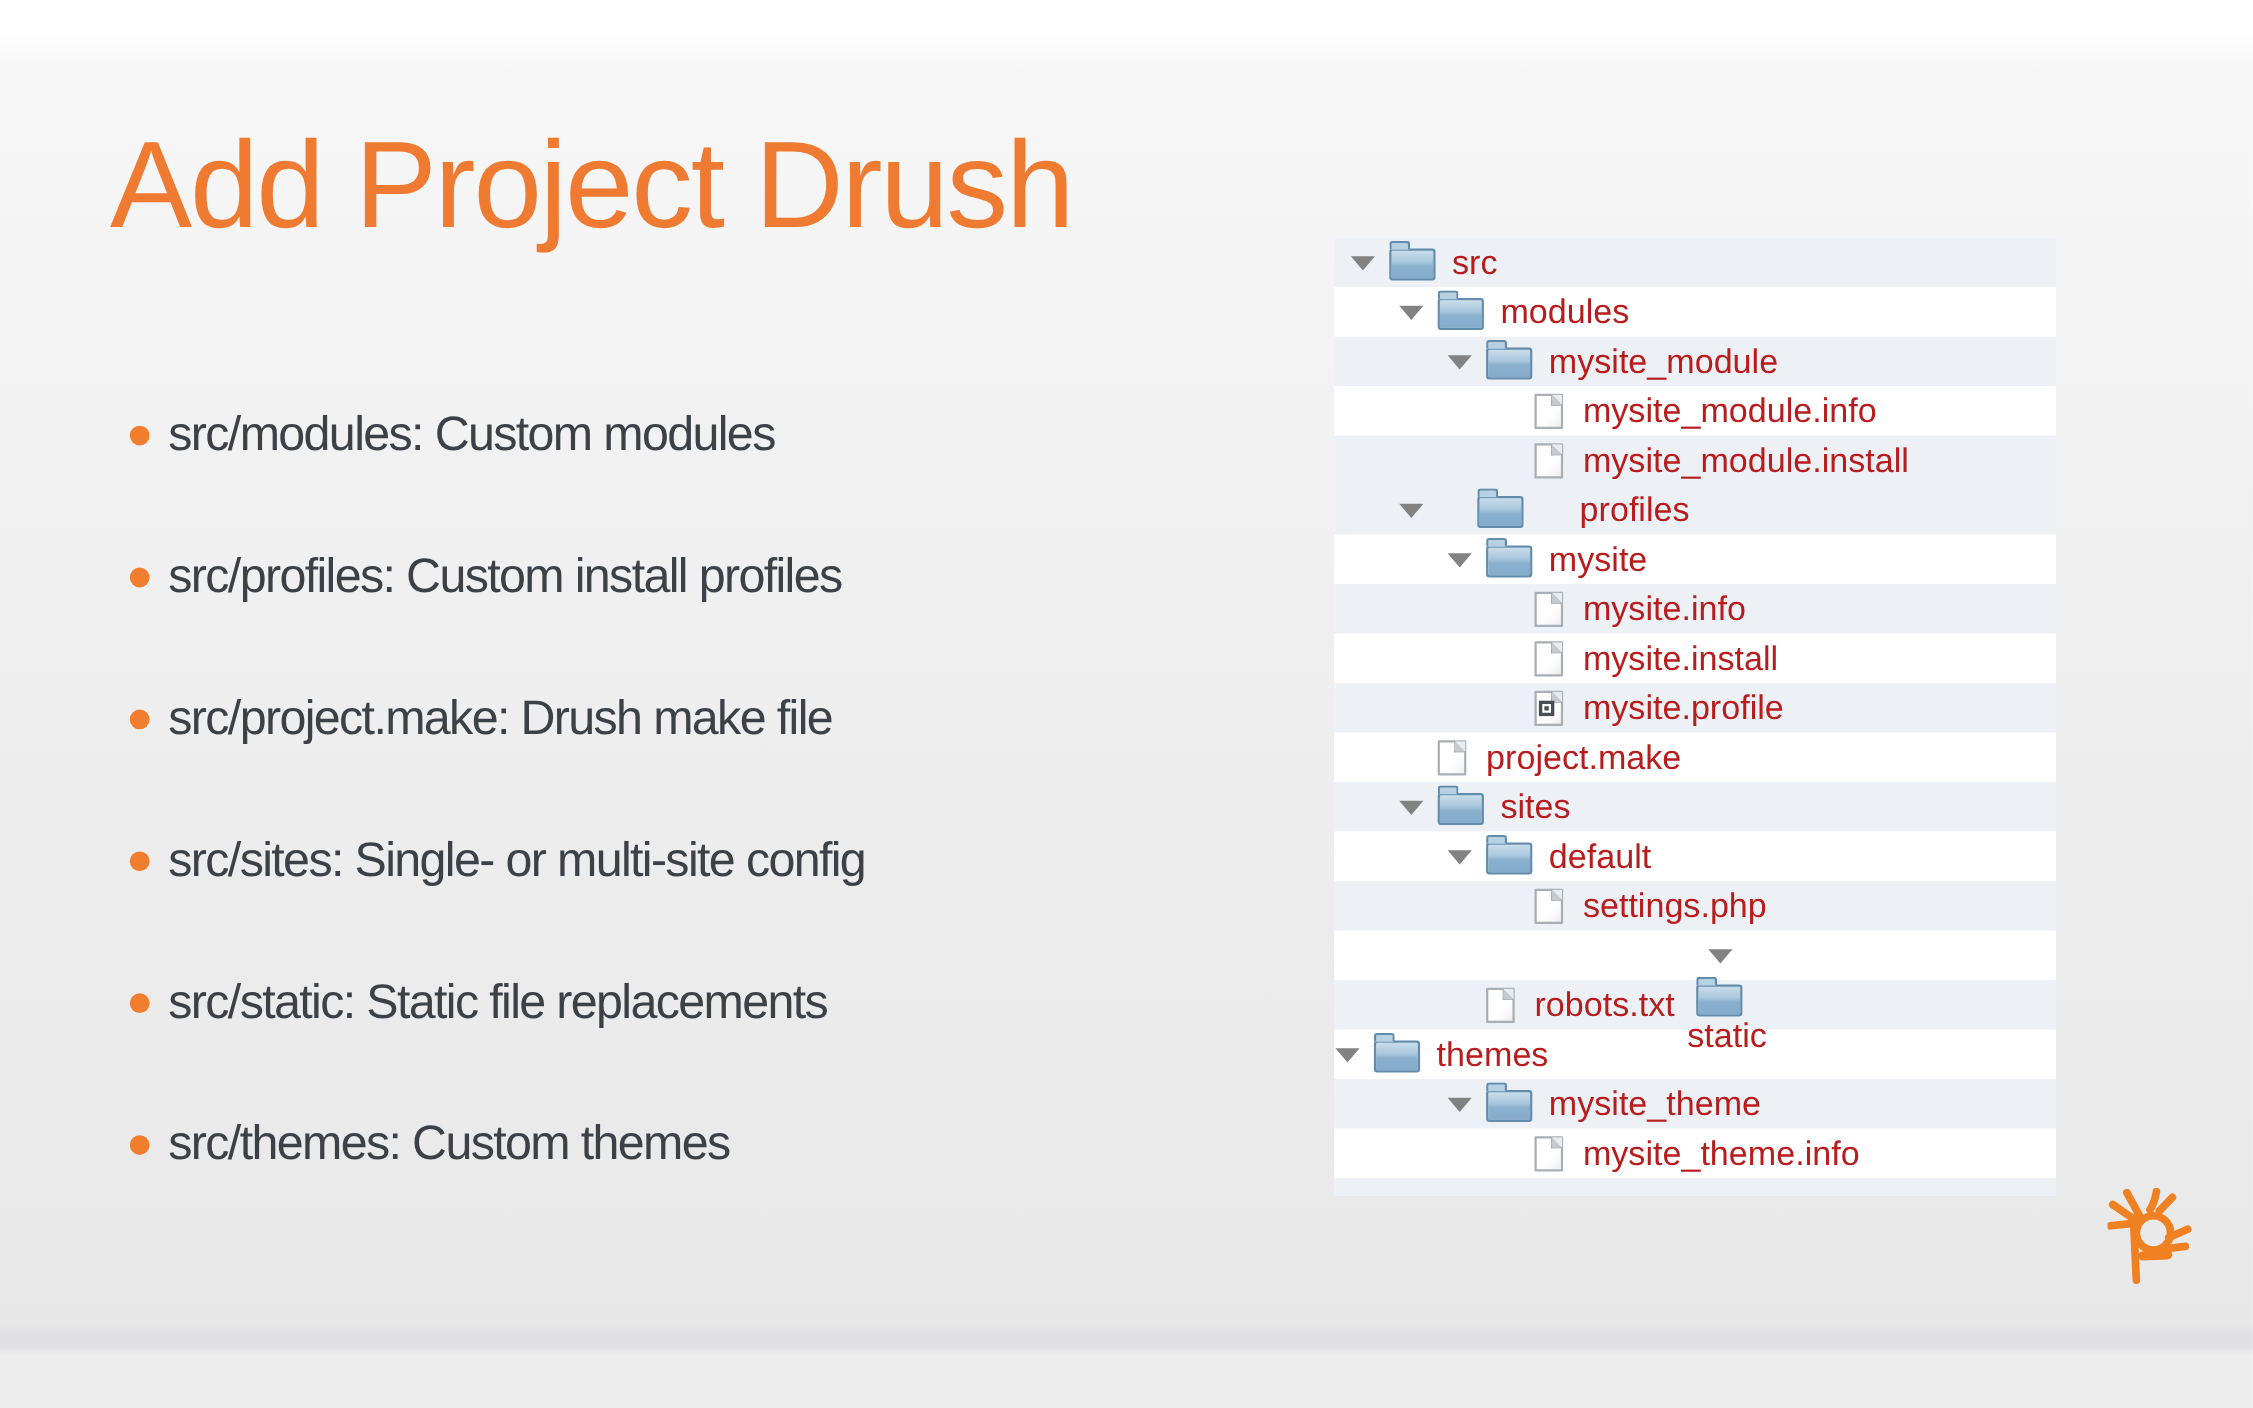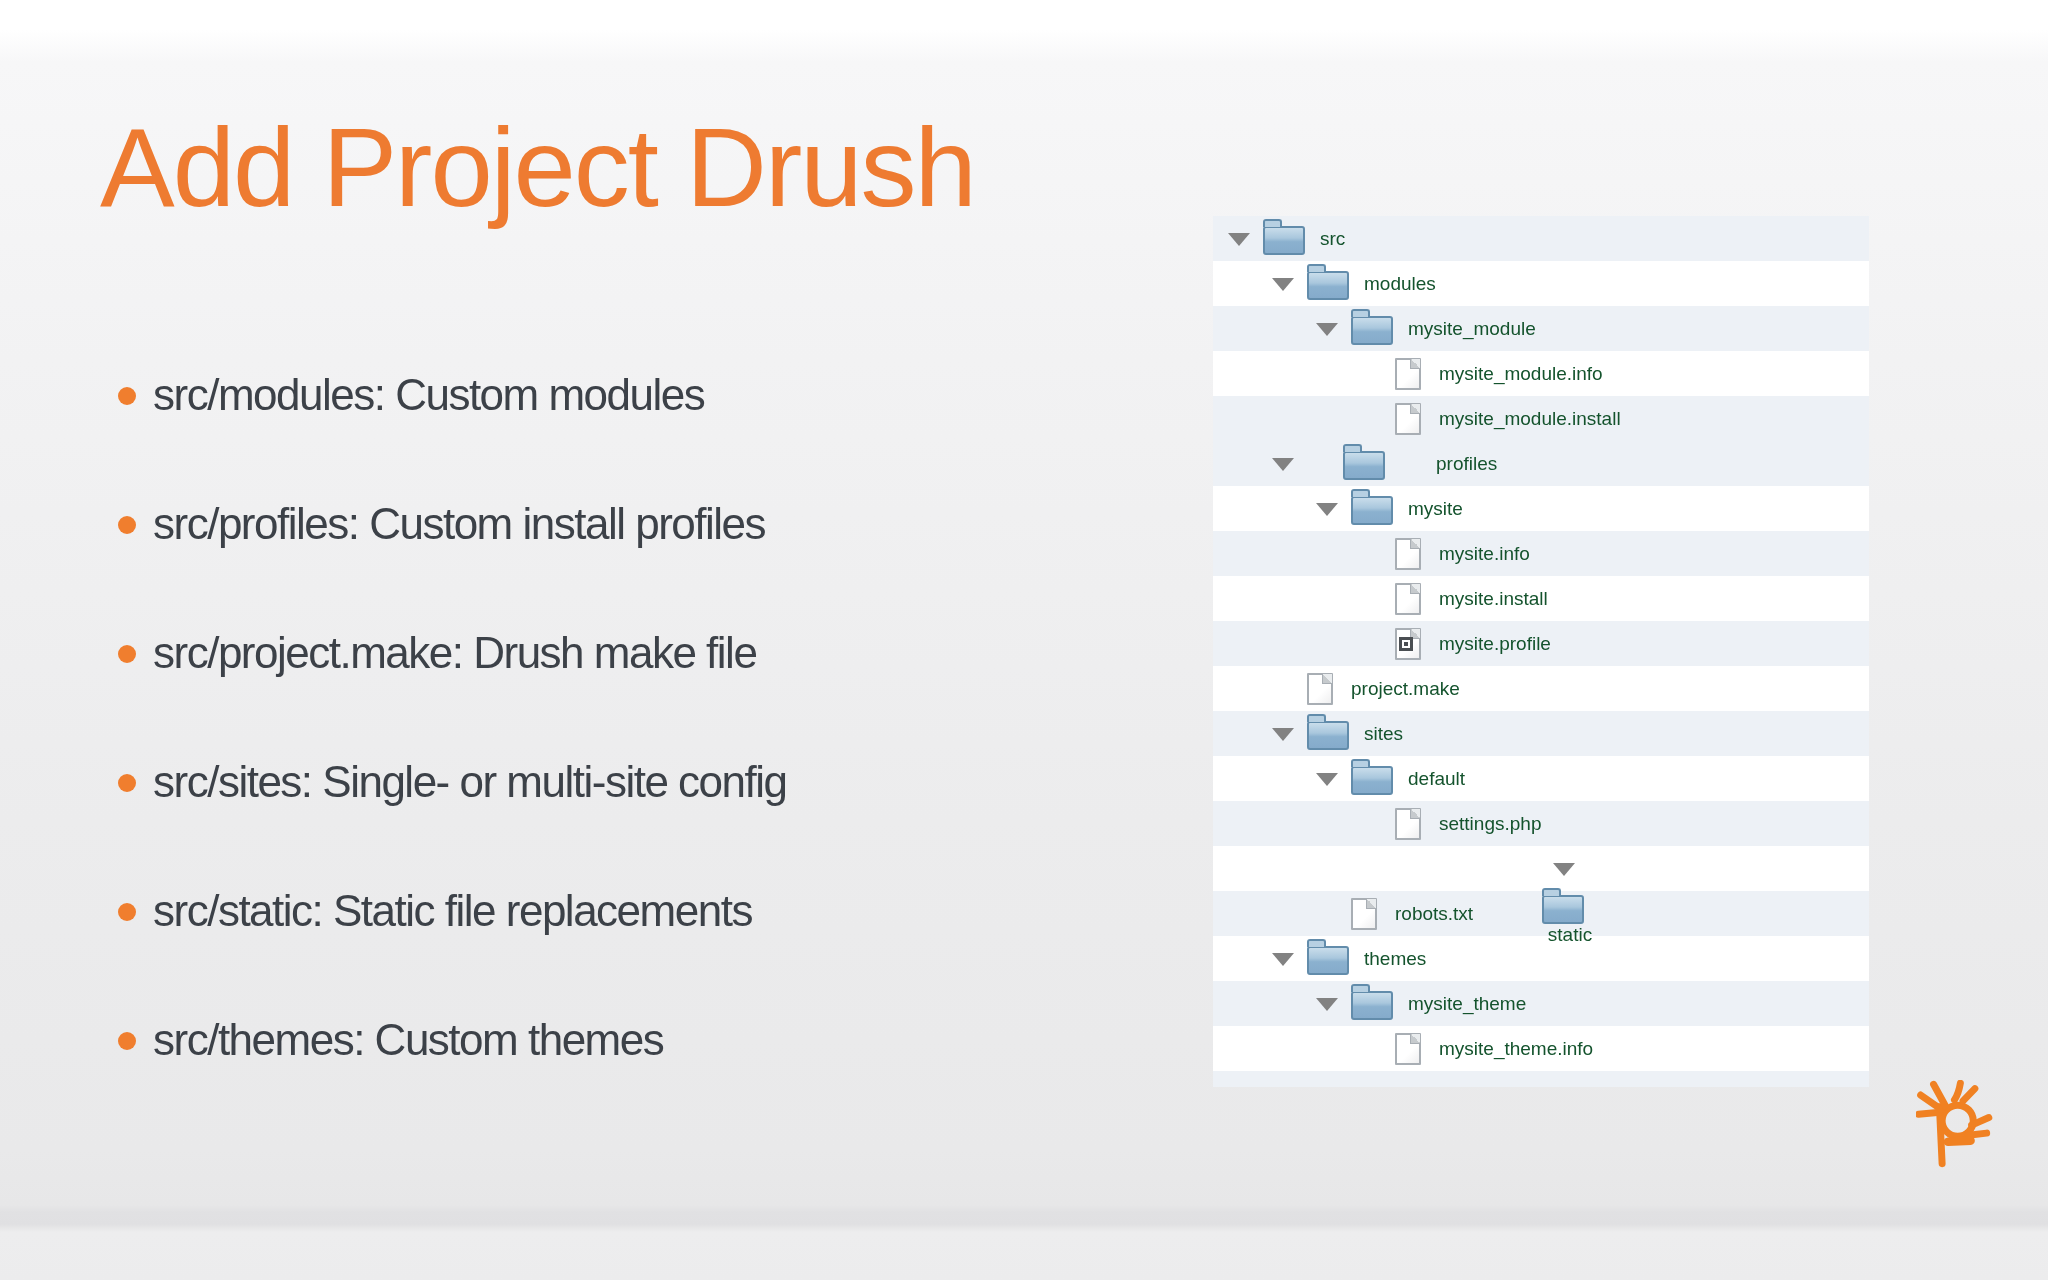--- a/index.html
+++ b/index.html
@@ -70,21 +70,21 @@
   .icon.file::before{
     content:'';position:absolute;top:-1px;right:-1px;width:9px;height:9px;
     background:linear-gradient(225deg,#e9ecee 0 50%,#c6cacd 50% 100%);
     border-left:1px solid #a8aeb4;border-bottom:1px solid #a8aeb4;
   }
   .icon.file.profile::after{
     content:'';position:absolute;left:2px;top:7px;width:14px;height:14px;
     background:#4a4e52;box-shadow:inset 0 0 0 3px #4a4e52,inset 0 0 0 5px #ffffff;
   }
   .tree-label{
-    font-size:19px;color:#14532d;letter-spacing:0;white-space:nowrap;
+    font-size:31px;color:#b91c1c;letter-spacing:0;white-space:nowrap;
   }
   
   .logo{position:absolute;left:1916px;top:1080px;}
 </style>
 </head>
 <body>
 
 <div class="slide">
 
   <h1 class="title">Add Project Drush</h1>
@@ -190,21 +190,21 @@
       <div class="tree-row" style="padding-left: 58px; flex-direction: column;">
         <span class="tri"></span>
         <span class="icon folder"></span>
         <span class="tree-label">static</span>
       </div>
       <div class="tree-row stripe" style="padding-left: 102px;">
         <span class="tri-spacer"></span>
         <span class="icon file"></span>
         <span class="tree-label">robots.txt</span>
       </div>
-      <div class="tree-row" style="padding-left: 58px;">
+      <div class="tree-row" style="">
         <span class="tri"></span>
         <span class="icon folder"></span>
         <span class="tree-label">themes</span>
       </div>
       <div class="tree-row stripe" style="padding-left: 102px;">
         <span class="tri"></span>
         <span class="icon folder"></span>
         <span class="tree-label">mysite_theme</span>
       </div>
       <div class="tree-row" style="padding-left: 146px;">

